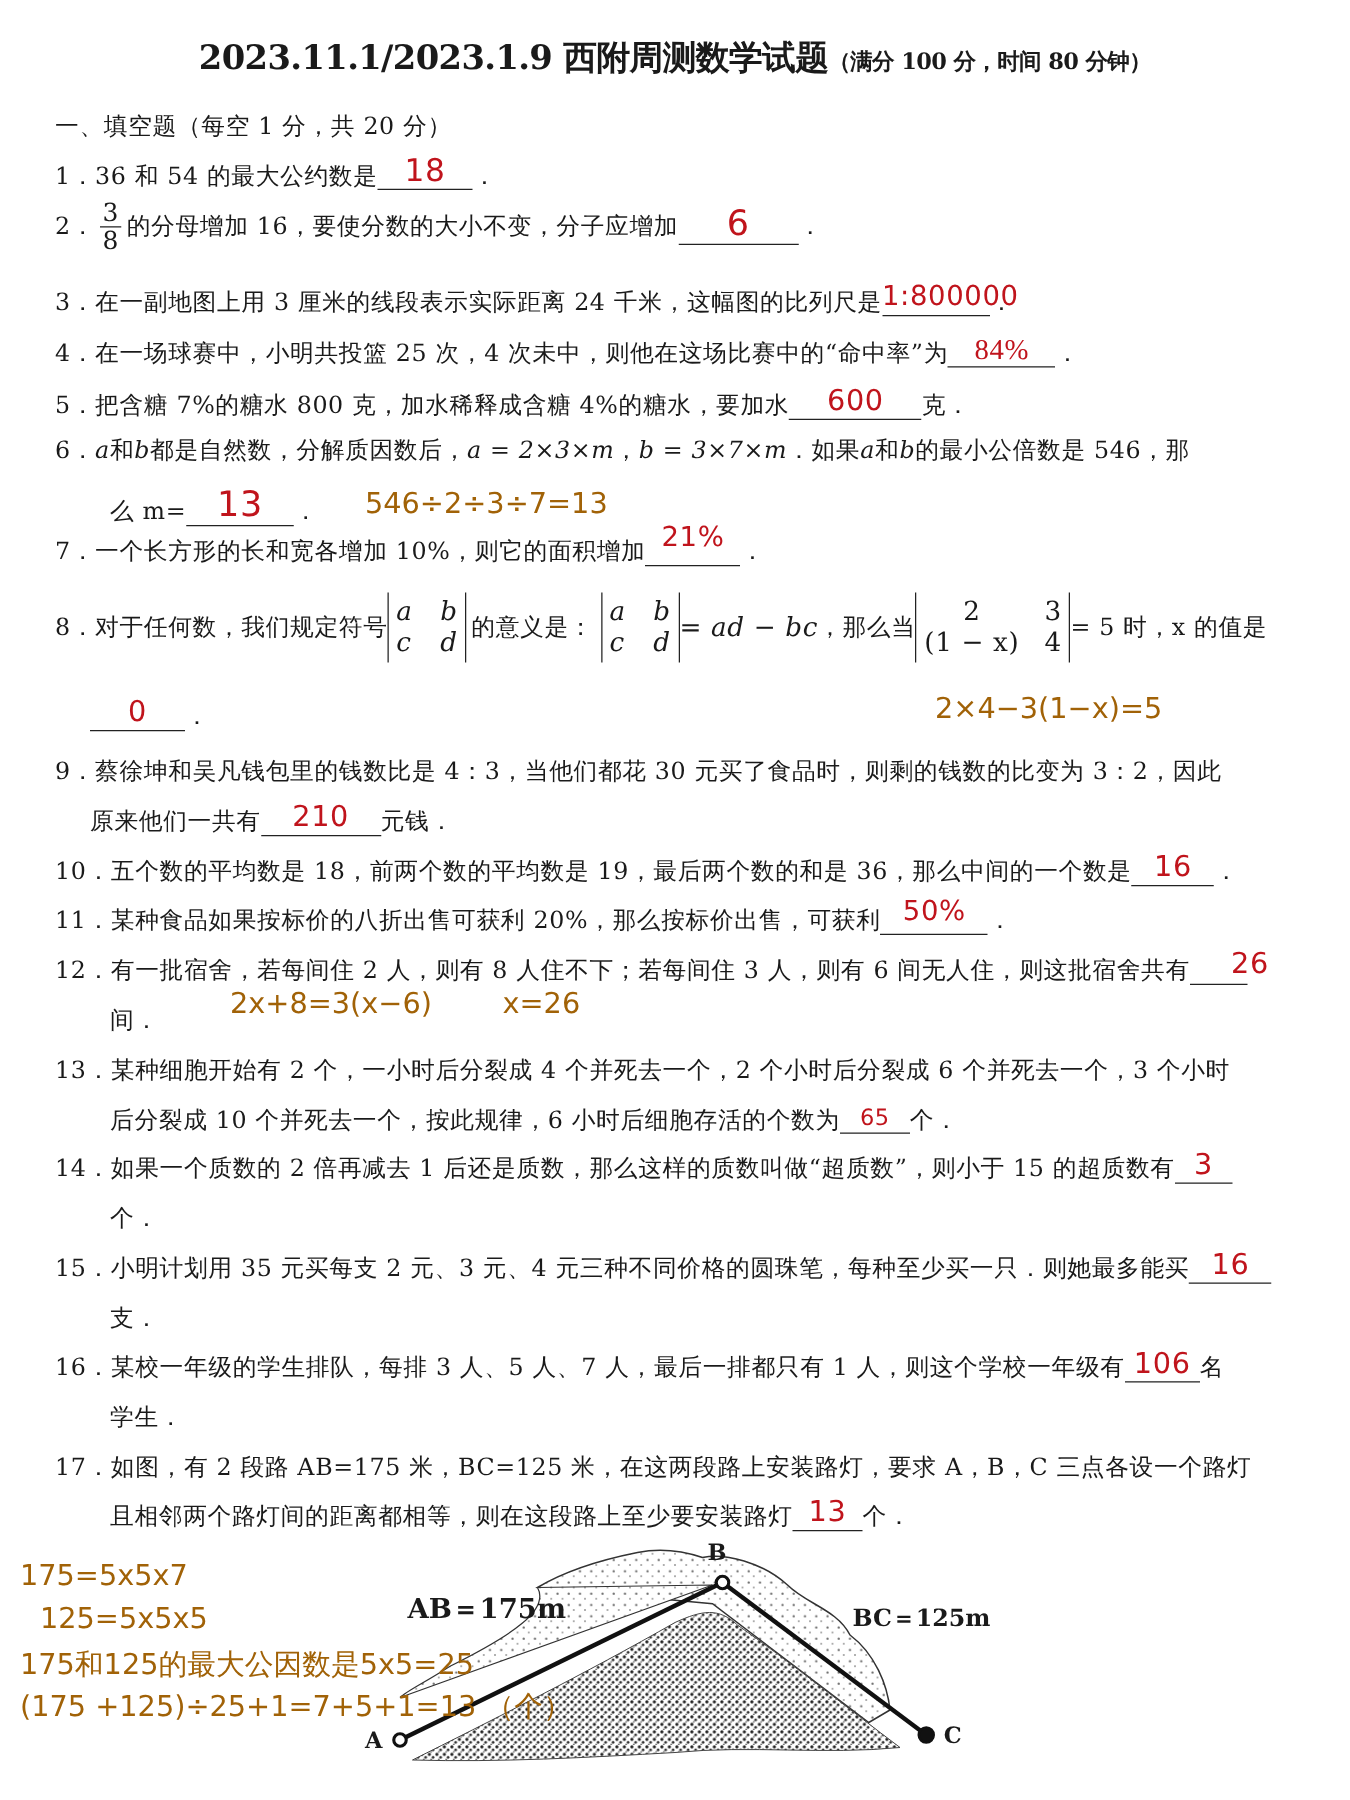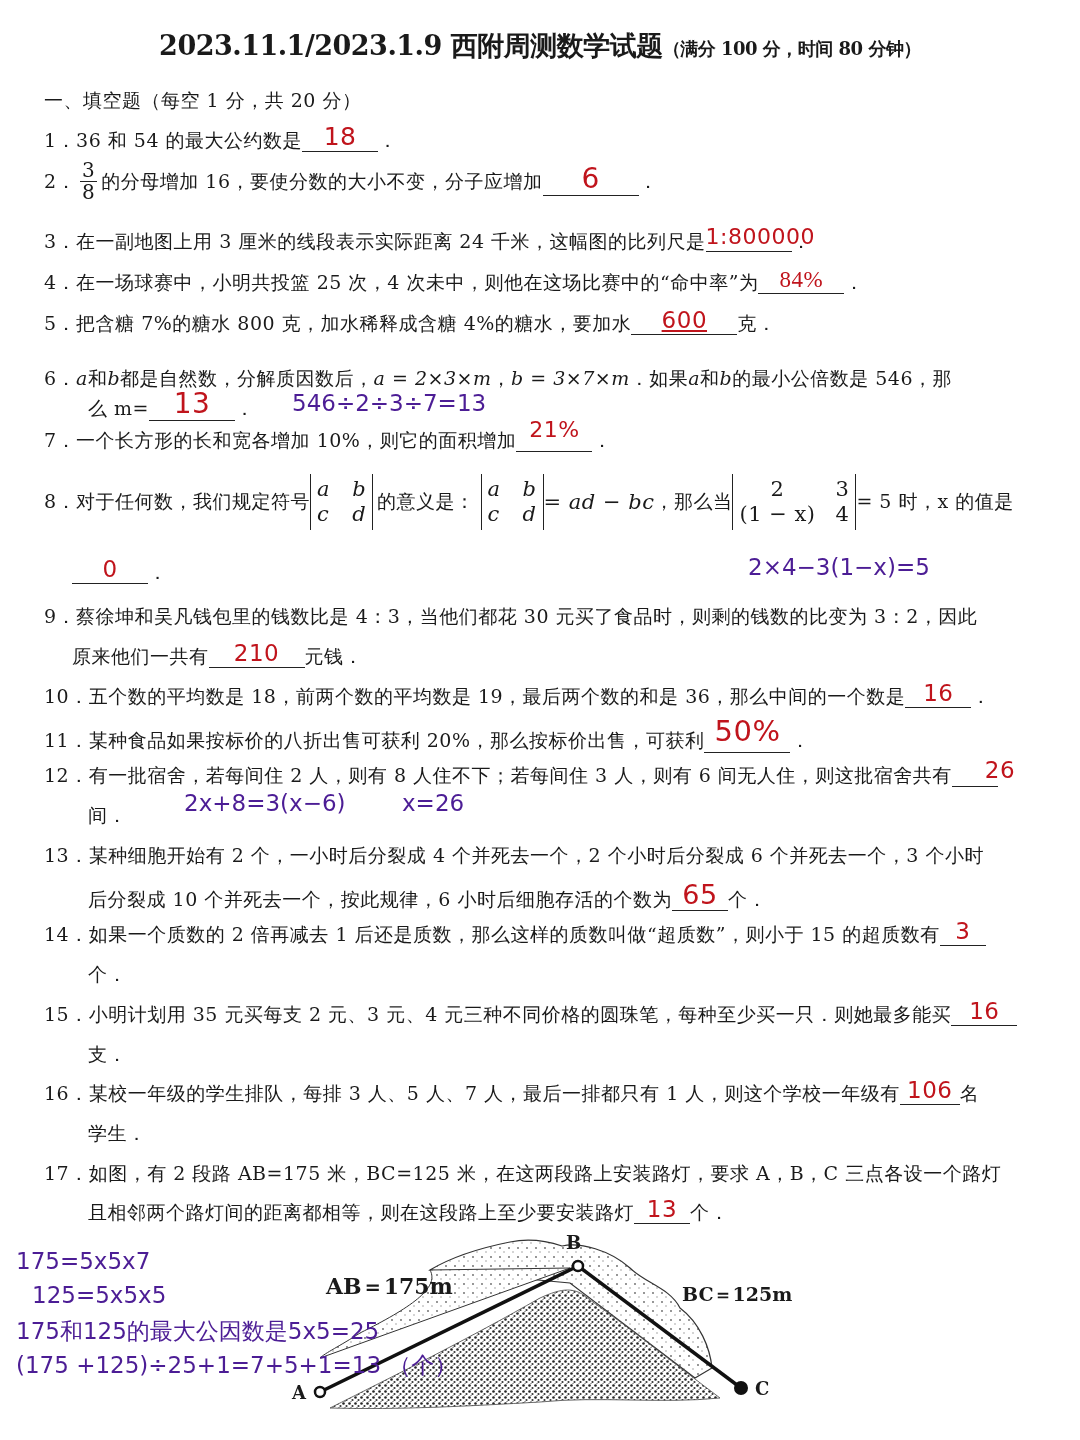--- a/index.html
+++ b/index.html
@@ -11,21 +11,21 @@
     .line { font-size: 19px; letter-spacing: 0.5px; }
     .ans { color: #c0141c; font-family: "DejaVu Sans", "Liberation Sans", sans-serif; }
     .blank { display: inline-block; border-bottom: 1.5px solid #222; text-align: center; vertical-align: baseline; line-height: 1; position: relative; }
     .blank .ans { position: relative; top: -2px; }
     .frac { display: inline-flex; flex-direction: column; align-items: center; vertical-align: middle; font-size: 20px; line-height: 1.05; margin: 0 4px; }
     .frac .num { border-bottom: 1.5px solid #222; padding: 0 2px; }
     .det { display: inline-grid; grid-template-columns: auto auto; column-gap: 22px; row-gap: 2px; border-left: 1.5px solid #222; border-right: 1.5px solid #222; padding: 4px 6px; vertical-align: middle; font-style: italic; font-size: 21px; line-height: 1.1; }
     .det .r { text-align: right; }
     .det.big { column-gap: 20px; font-style: normal; }
     .italic { font-style: italic; }
-    .note { color: #4c1d95; font-family: "DejaVu Sans", "Liberation Sans", sans-serif; font-size: 23px; }
+    .note { color: #a16207; font-family: "DejaVu Sans", "Liberation Sans", sans-serif; font-size: 23px; }
     .diagram { left: 300px; top: 1228px; width: 510px; height: 190px; }
   </style>
 </head>
 <body>
 
 <div class="abs title">
   <span>2023.11.1/2023.1.9 西附周测数学试题</span><span class="sub">（满分 100 分，时间 80 分钟）</span>
 </div>
 
 <div class="abs line" style="left:44px; top:88px;">一、填空题（每空 1 分，共 20 分）</div>
@@ -43,24 +43,24 @@
 
 <div class="abs line" style="left:44px; top:229px;">
   <span>3．</span><span>在一副地图上用 3 厘米的线段表示实际距离 24 千米，这幅图的比列尺是</span><span class="blank" style="width:86px; overflow:visible;"><span class="ans" style="font-size:22px; position:absolute; left:0; top:-6px; white-space:nowrap;">1:800000</span>&nbsp;</span><span>．</span>
 </div>
 
 <div class="abs line" style="left:44px; top:270px;">
   <span>4．</span><span>在一场球赛中，小明共投篮 25 次，4 次未中，则他在这场比赛中的“命中率”为</span><span class="blank" style="width:86px;"><span class="ans" style="font-size:23px;font-family:Liberation Serif, serif;">84%</span></span><span>．</span>
 </div>
 
 <div class="abs line" style="left:44px; top:311px;">
-  <span>5．</span><span>把含糖 7%的糖水 800 克，加水稀释成含糖 4%的糖水，要加水</span><span class="blank" style="width:106px;"><span class="ans" style="font-size:23px;text-decoration:underline;">600</span></span><span>克．</span>
+  <span>5．</span><span>把含糖 7%的糖水 800 克，加水稀释成含糖 4%的糖水，要加水</span><span class="blank" style="width:106px;"><span class="ans" style="font-size:23px;">600</span></span><span>克．</span>
 </div>
 
-<div class="abs line" style="left:44px; top:366px;text-align:center;">
+<div class="abs line" style="left:44px; top:347px;text-align:center;">
   <span>6．</span><span class="italic">a</span><span>和</span><span class="italic">b</span><span>都是自然数，分解质因数后，</span><span class="italic">a = 2×3×m</span><span>，</span><span class="italic">b = 3×7×m</span><span>．如果</span><span class="italic">a</span><span>和</span><span class="italic">b</span><span>的最小公倍数是 546，那</span>
 </div>
 
 <div class="abs line" style="left:88px; top:392px;">
   <span>么 m=</span><span class="blank" style="width:86px;"><span class="ans" style="font-size:28px;">13</span></span><span>．</span>
 </div>
 <div class="abs note" style="left:292px; top:390px;">546÷2÷3÷7=13</div>
 
 <div class="abs line" style="left:44px; top:428px;">
   <span>7．</span><span>一个长方形的长和宽各增加 10%，则它的面积增加</span><span class="blank" style="width:76px;"><span class="ans" style="font-size:22px; top:-10px;margin-top:12px;">21%</span></span><span>．</span>
@@ -102,35 +102,35 @@
 </div>
 <div class="abs line" style="left:72px; top:644px;">
   <span>原来他们一共有</span><span class="blank" style="width:96px;"><span class="ans" style="font-size:23px;">210</span></span><span>元钱．</span>
 </div>
 
 <div class="abs line" style="left:44px; top:684px;">
   <span>10．</span><span>五个数的平均数是 18，前两个数的平均数是 19，最后两个数的和是 36，那么中间的一个数是</span><span class="blank" style="width:66px;"><span class="ans" style="font-size:23px;">16</span></span><span>．</span>
 </div>
 
 <div class="abs line" style="left:44px; top:723px;">
-  <span>11．</span><span>某种食品如果按标价的八折出售可获利 20%，那么按标价出售，可获利</span><span class="blank" style="width:86px;"><span class="ans" style="font-size:29px; top:-6px;">50%</span></span><span>．</span>
+  <span>11．</span><span>某种食品如果按标价的八折出售可获利 20%，那么按标价出售，可获利</span><span class="blank" style="width:86px;"><span class="ans" style="font-size:22px; top:-6px;">50%</span></span><span>．</span>
 </div>
 
 <div class="abs line" style="left:44px; top:763px;">
   <span>12．</span><span>有一批宿舍，若每间住 2 人，则有 8 人住不下；若每间住 3 人，则有 6 间无人住，则这批宿舍共有</span><span class="blank" style="width:46px;"><span class="ans" style="font-size:23px; top:-4px;margin-left:33px;">26</span></span>
 </div>
 <div class="abs line" style="left:88px; top:803px;">间．</div>
 <div class="abs note" style="left:184px; top:790px;">2x+8=3(x−6)</div>
 <div class="abs note" style="left:402px; top:790px;">x=26</div>
 
 <div class="abs line" style="left:44px; top:843px;">
   <span>13．</span><span>某种细胞开始有 2 个，一小时后分裂成 4 个并死去一个，2 个小时后分裂成 6 个并死去一个，3 个小时</span>
 </div>
 <div class="abs line" style="left:88px; top:883px;">
-  <span>后分裂成 10 个并死去一个，按此规律，6 小时后细胞存活的个数为</span><span class="blank" style="width:56px;"><span class="ans" style="font-size:27px;">65</span></span><span>个．</span>
+  <span>后分裂成 10 个并死去一个，按此规律，6 小时后细胞存活的个数为</span><span class="blank" style="width:56px;"><span class="ans" style="font-size:18px;">65</span></span><span>个．</span>
 </div>
 
 <div class="abs line" style="left:44px; top:922px;">
   <span>14．</span><span>如果一个质数的 2 倍再减去 1 后还是质数，那么这样的质数叫做“超质数”，则小于 15 的超质数有</span><span class="blank" style="width:46px;"><span class="ans" style="font-size:23px;">3</span></span>
 </div>
 <div class="abs line" style="left:88px; top:962px;">个．</div>
 
 <div class="abs line" style="left:44px; top:1002px;">
   <span>15．</span><span>小明计划用 35 元买每支 2 元、3 元、4 元三种不同价格的圆珠笔，每种至少买一只．则她最多能买</span><span class="blank" style="width:66px;"><span class="ans" style="font-size:23px;">16</span></span>
 </div>

